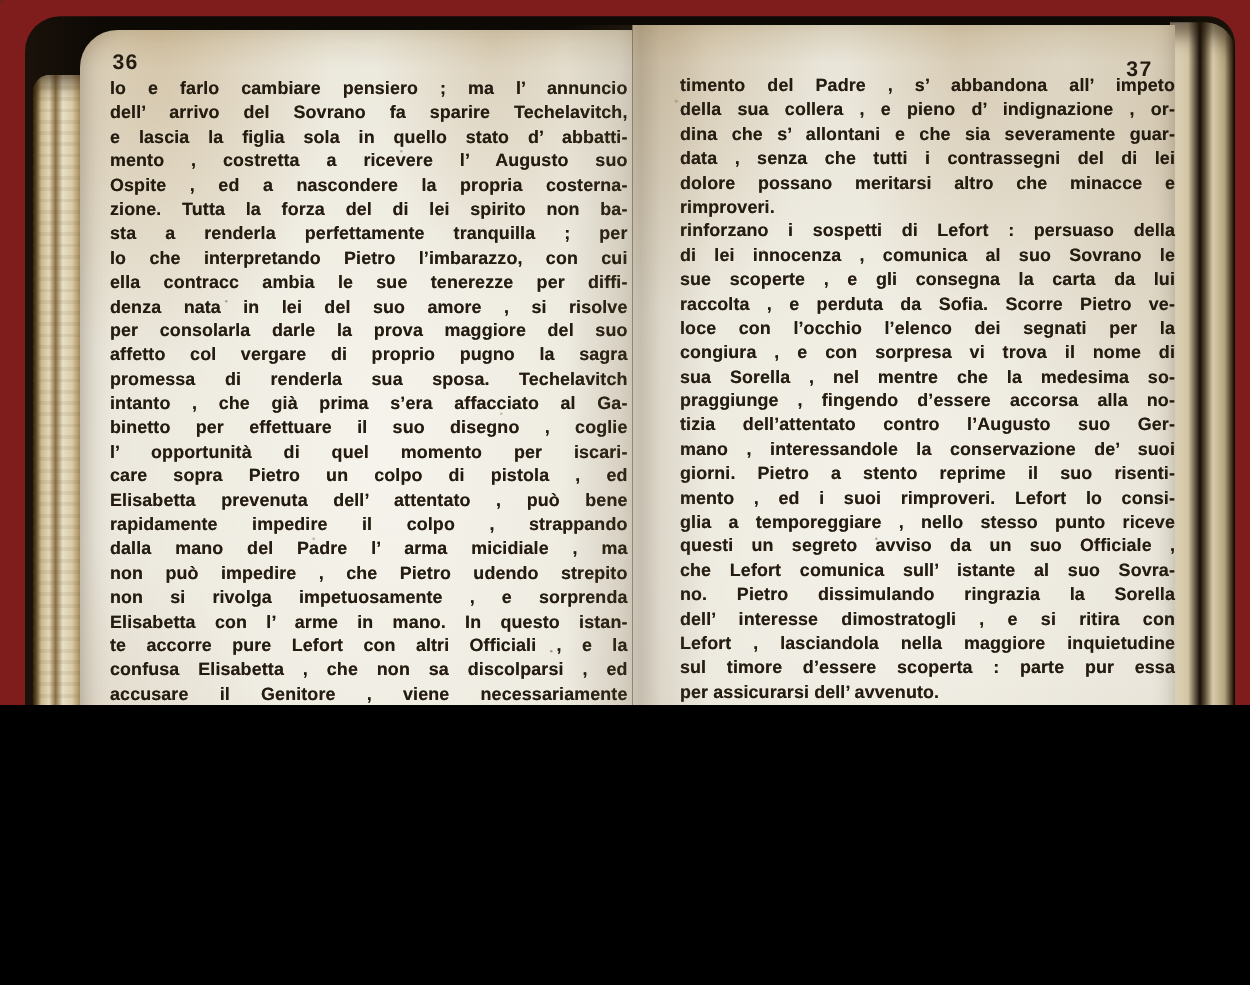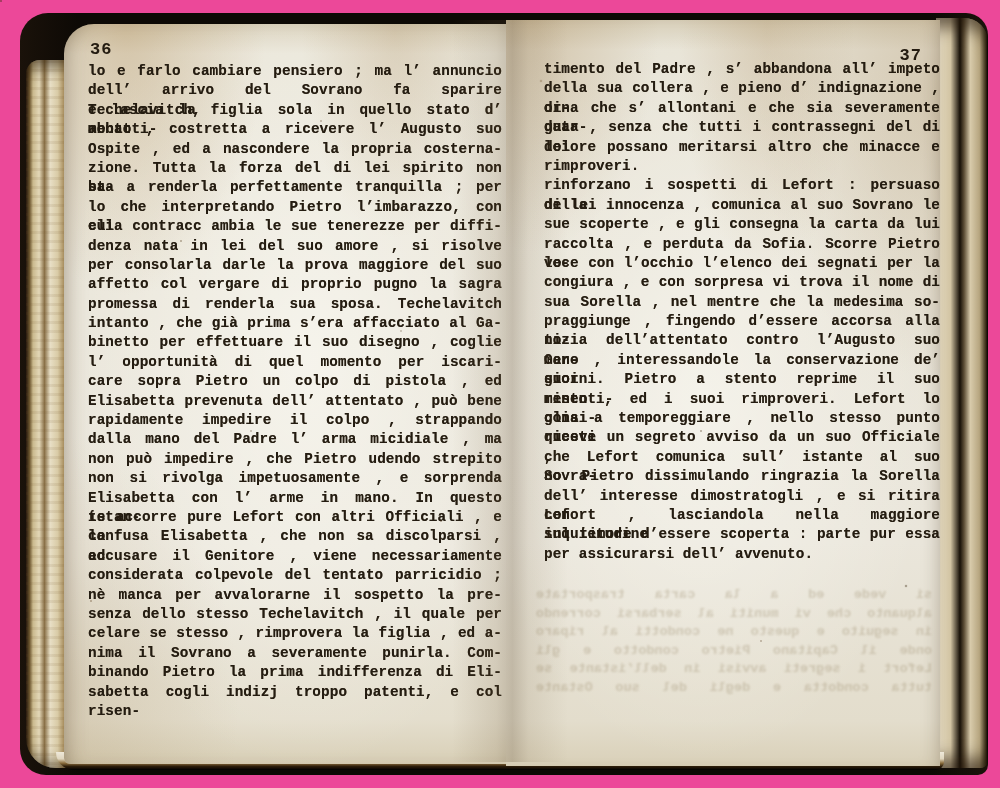--- a/index.html
+++ b/index.html
@@ -1,17 +1,17 @@
 <!DOCTYPE html>
 <html><head>
 <meta charset="utf-8">
 <style>
   html,body{margin:0;padding:0;background:#000;}
-  .stage{position:relative;width:1000px;height:788px;background:#ec4899;overflow:hidden;
-         font-family:Liberation Mono, monospace;}
+  .stage{position:relative;width:1000px;height:564px;background:#7f1d1d;overflow:hidden;
+         font-family:Liberation Sans, sans-serif;}
   
   .book-rim{position:absolute;left:20px;top:13px;width:968px;height:762px;
             background:linear-gradient(90deg,#1a120a,#0d0905 6%,#0d0905 94%,#1b130a);
             border-radius:28px 22px 10px 26px;}
   
   .left-edge-strip{position:absolute;left:26px;top:60px;width:44px;height:708px;
       background:
         repeating-linear-gradient(180deg,rgba(110,80,40,0.10) 0 3px,rgba(0,0,0,0) 3px 9px),
         linear-gradient(90deg,#2a1d0e 0,#6e5731 8%,#cab98e 16%,#e3d7b8 30%,#8a7148 42%,#e8dfc6 55%,#d9cba6 72%,#a98f60 86%,#e6ddc6 100%);
       border-radius:14px 0 0 30px;

